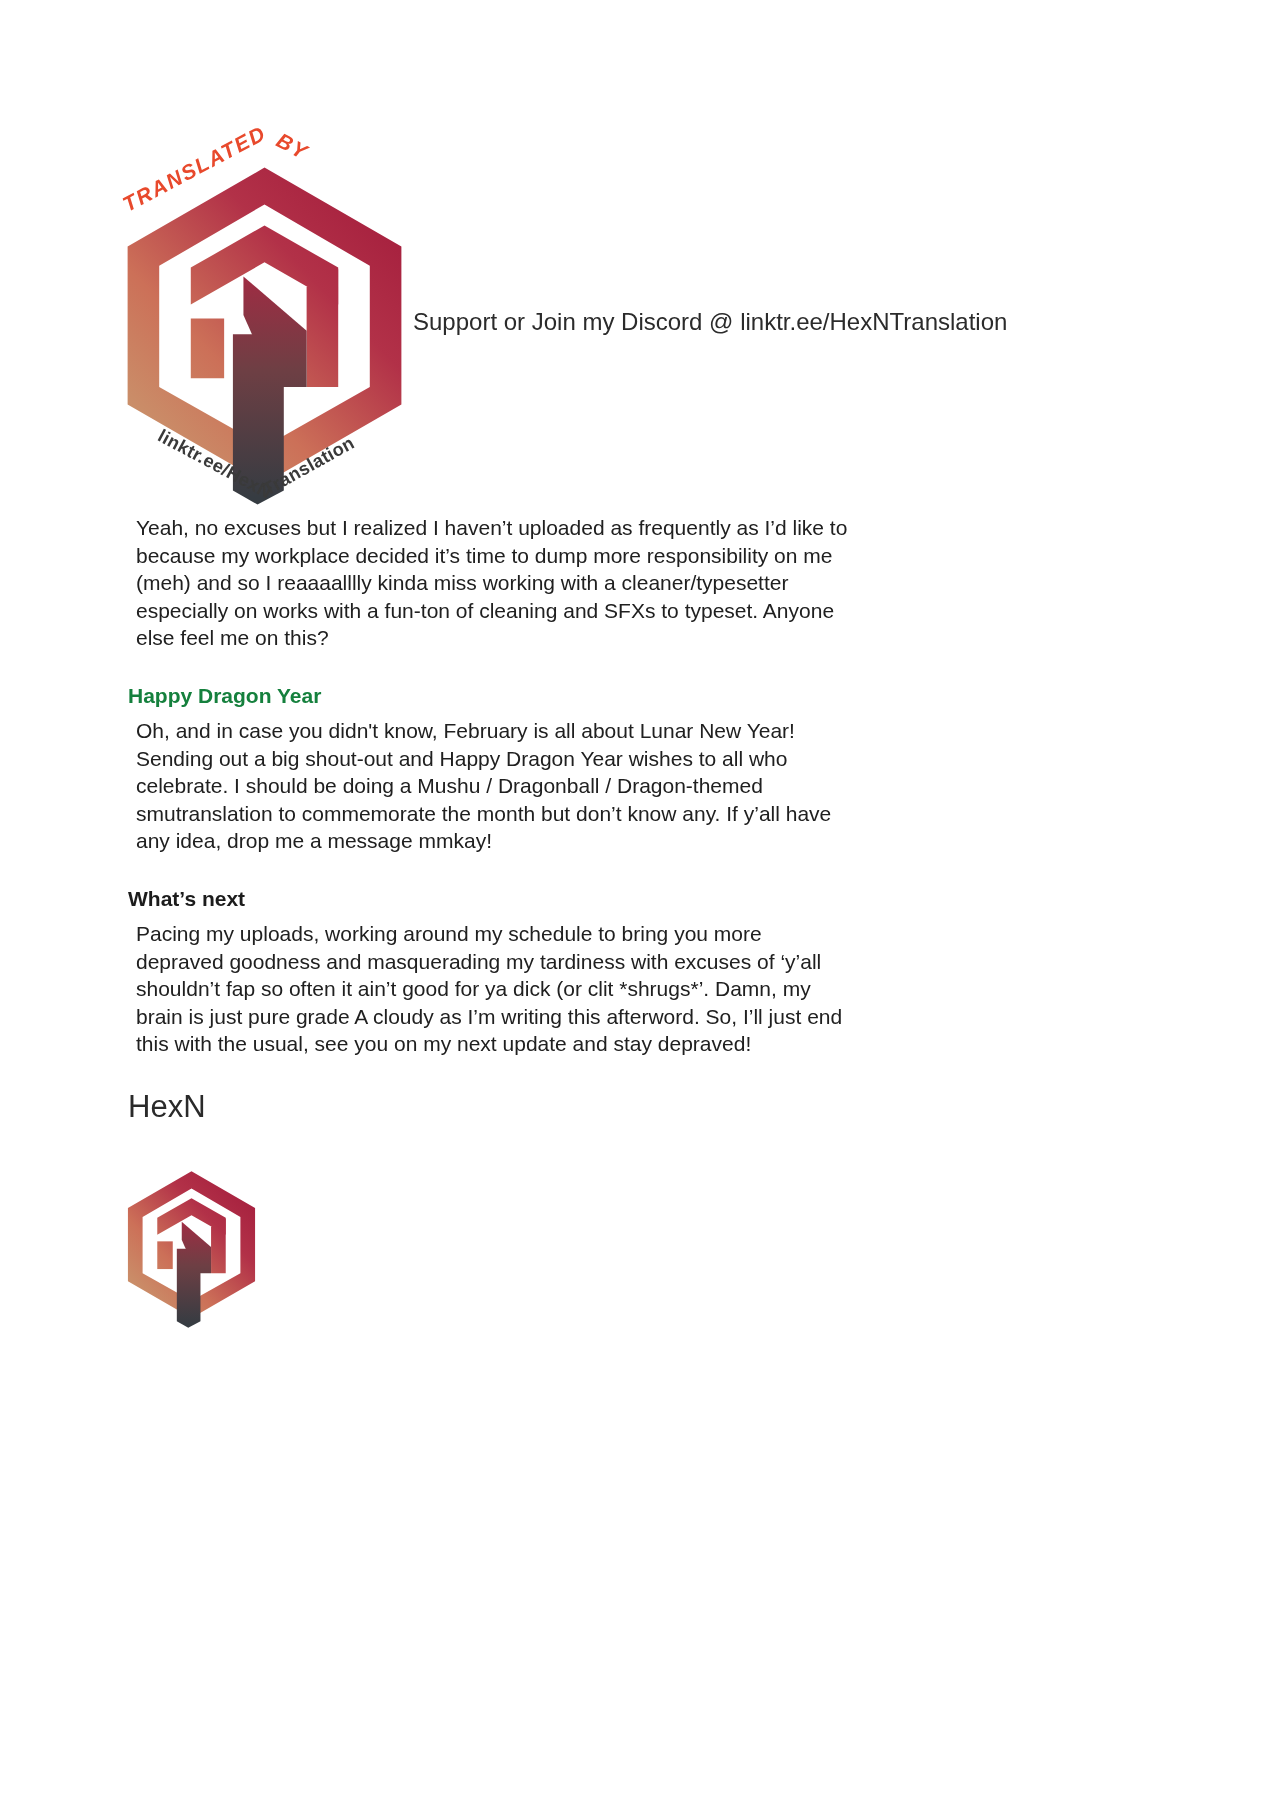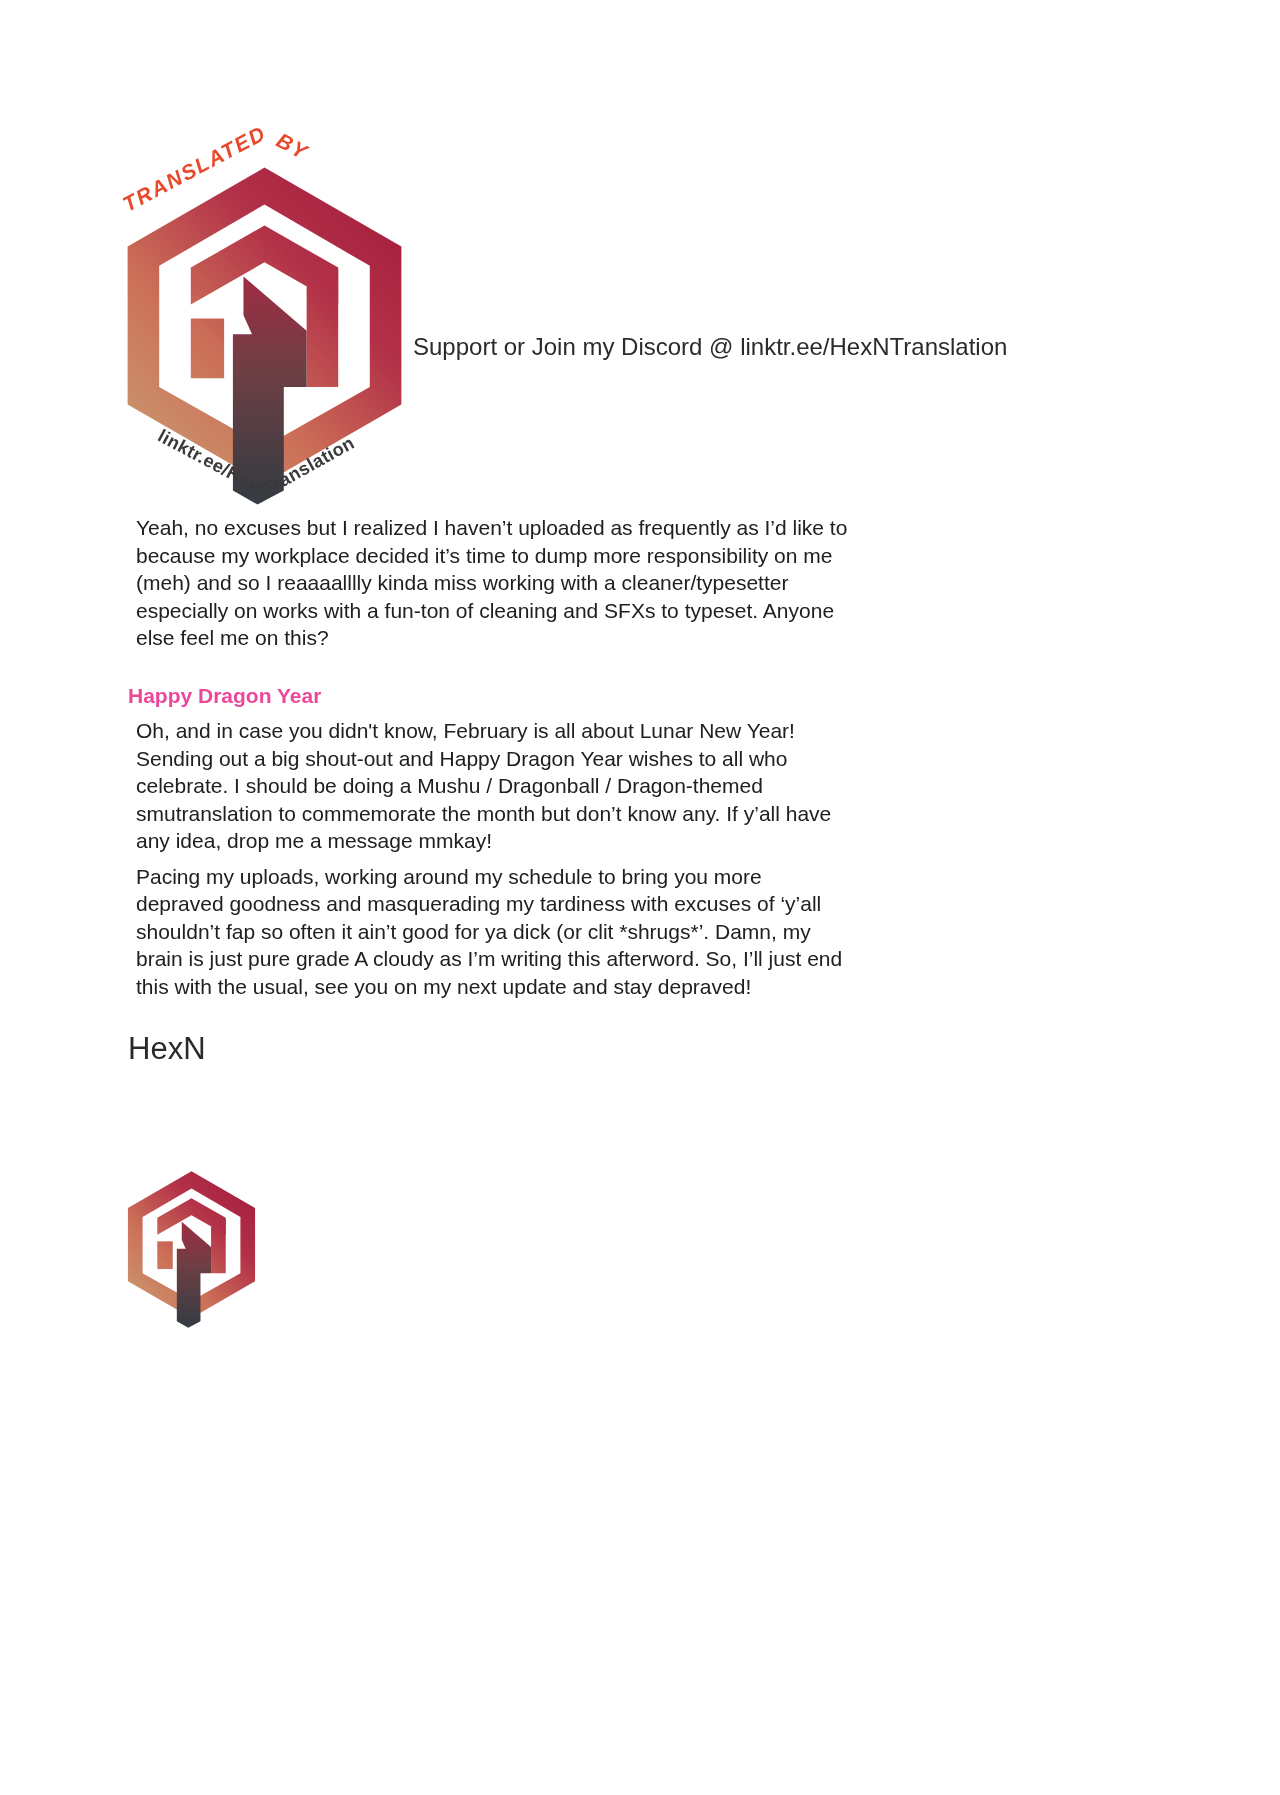--- a/index.html
+++ b/index.html
@@ -23,38 +23,38 @@
   }
   .arc-bottom-text {
     font-family: "Liberation Sans", sans-serif;
     font-size: 5.2px; font-weight: 700;
     fill: #3a3a3a; letter-spacing: 0.1px;
   }
 
   
   .support-line {
     position: absolute; left: 413px; top: 308px;
-    font-size: 24px; color: #2b2b2b; white-space: nowrap; margin-top: 25px;
+    font-size: 24px; color: #2b2b2b; white-space: nowrap;
   }
 
   
   .content { position: absolute; left: 128px; top: 506px; width: 910px; }
   .title {
     font-size: 34px; font-weight: 500; letter-spacing: 0.5px;
     color: #1c1c1c; line-height: 40px; margin-bottom: 30px;
   }
   .para {
     font-size: 21px; line-height: 27.5px; color: #202020;
     white-space: pre-line; margin: 8px;
   }
   .sec-heading {
     font-size: 21px; line-height: 27.5px; font-weight: 700;
     margin-top: 30px; color: #1c1c1c;
   }
-  .sec-heading.red { color: #ec4899; }
+  .sec-heading.red { color: #15803d; }
   .signature { margin-top: 31px; font-size: 31px; color: #2a2a2a; }
 </style>
 </head>
 <body>
 
 <div class="page">
 
   <svg width="0" height="0" style="position:absolute" aria-hidden="true">
     <defs>
       <linearGradient id="g1" gradientUnits="userSpaceOnUse" x1="11" y1="85" x2="89" y2="10">
@@ -108,20 +108,21 @@
 especially on works with a fun-ton of cleaning and SFXs to typeset. Anyone
 else feel me on this?</p>
 
     <h2 class="sec-heading red">Happy Dragon Year</h2>
     <p class="para">Oh, and in case you didn't know, February is all about Lunar New Year!
 Sending out a big shout-out and Happy Dragon Year wishes to all who
 celebrate. I should be doing a Mushu / Dragonball / Dragon-themed
 smutranslation to commemorate the month but don’t know any. If y’all have
 any idea, drop me a message mmkay!</p>
 
+    <h2 class="sec-heading">What’s next</h2>
     <p class="para">Pacing my uploads, working around my schedule to bring you more
 depraved goodness and masquerading my tardiness with excuses of ‘y’all
 shouldn’t fap so often it ain’t good for ya dick (or clit *shrugs*’. Damn, my
 brain is just pure grade A cloudy as I’m writing this afterword. So, I’ll just end
 this with the usual, see you on my next update and stay depraved!</p>
 
     <div class="signature">HexN</div>
   </div>
 
   <svg class="logo logo-bottom" viewBox="0 0 100 100">

